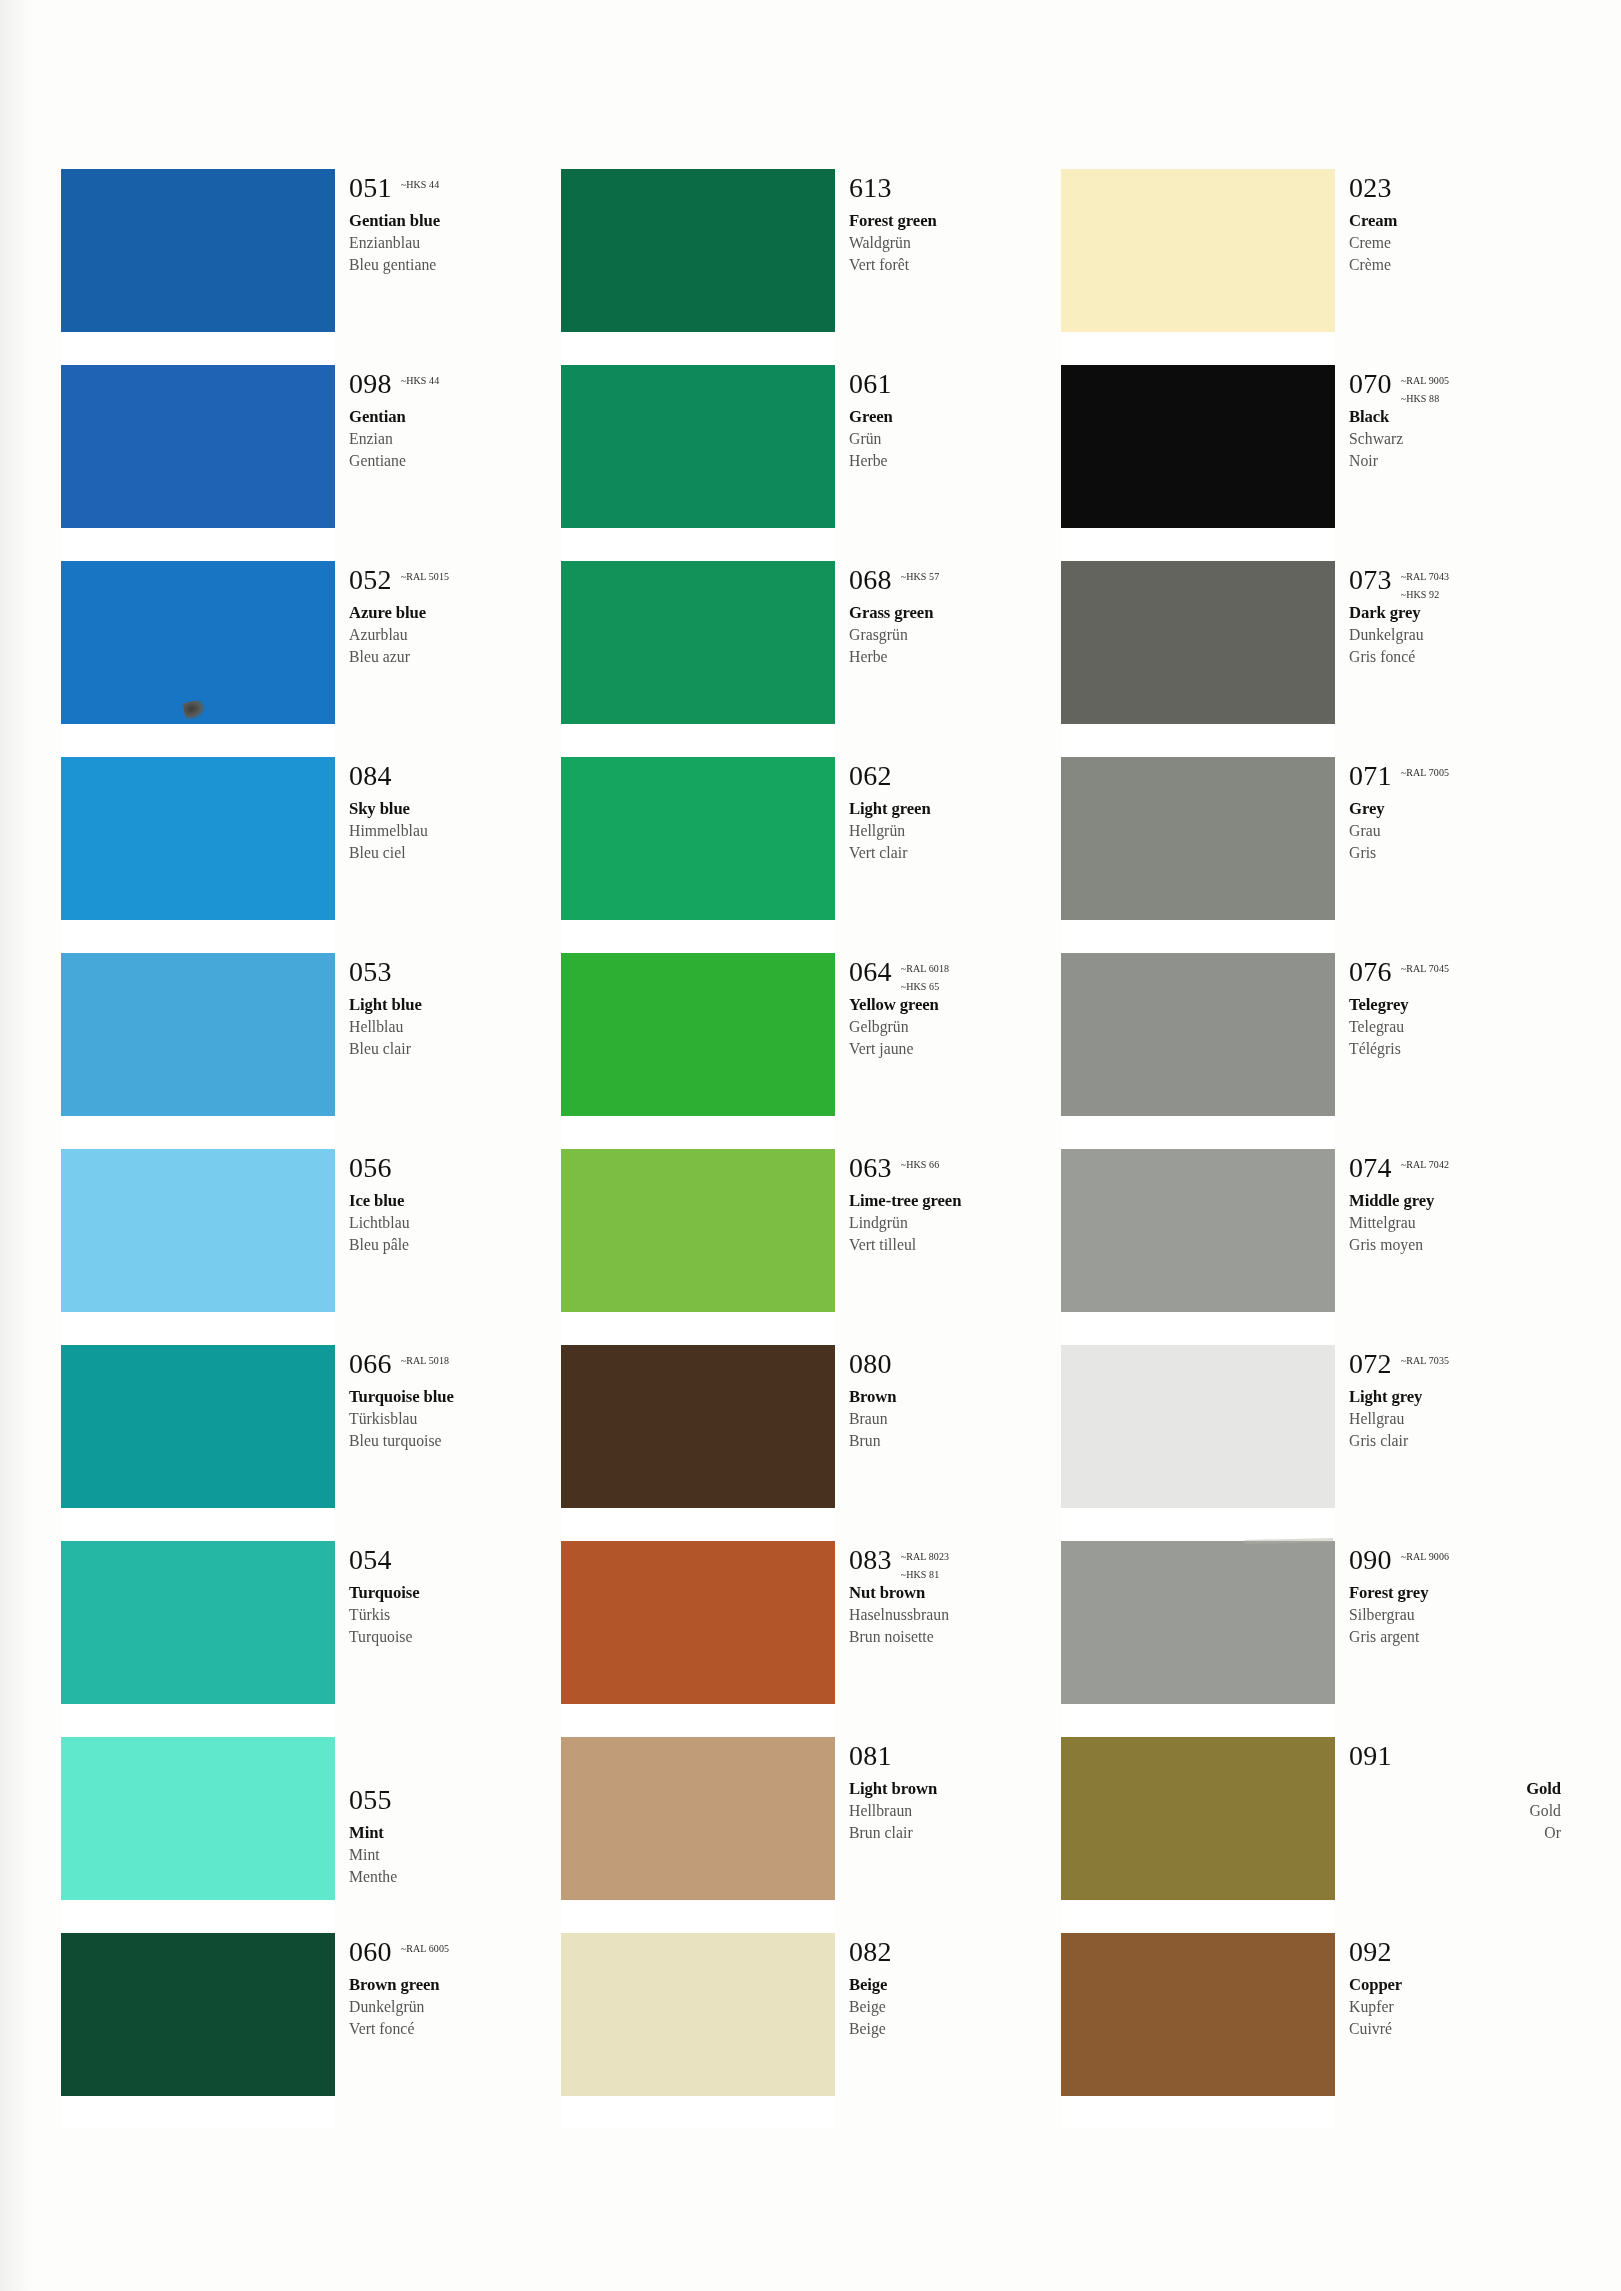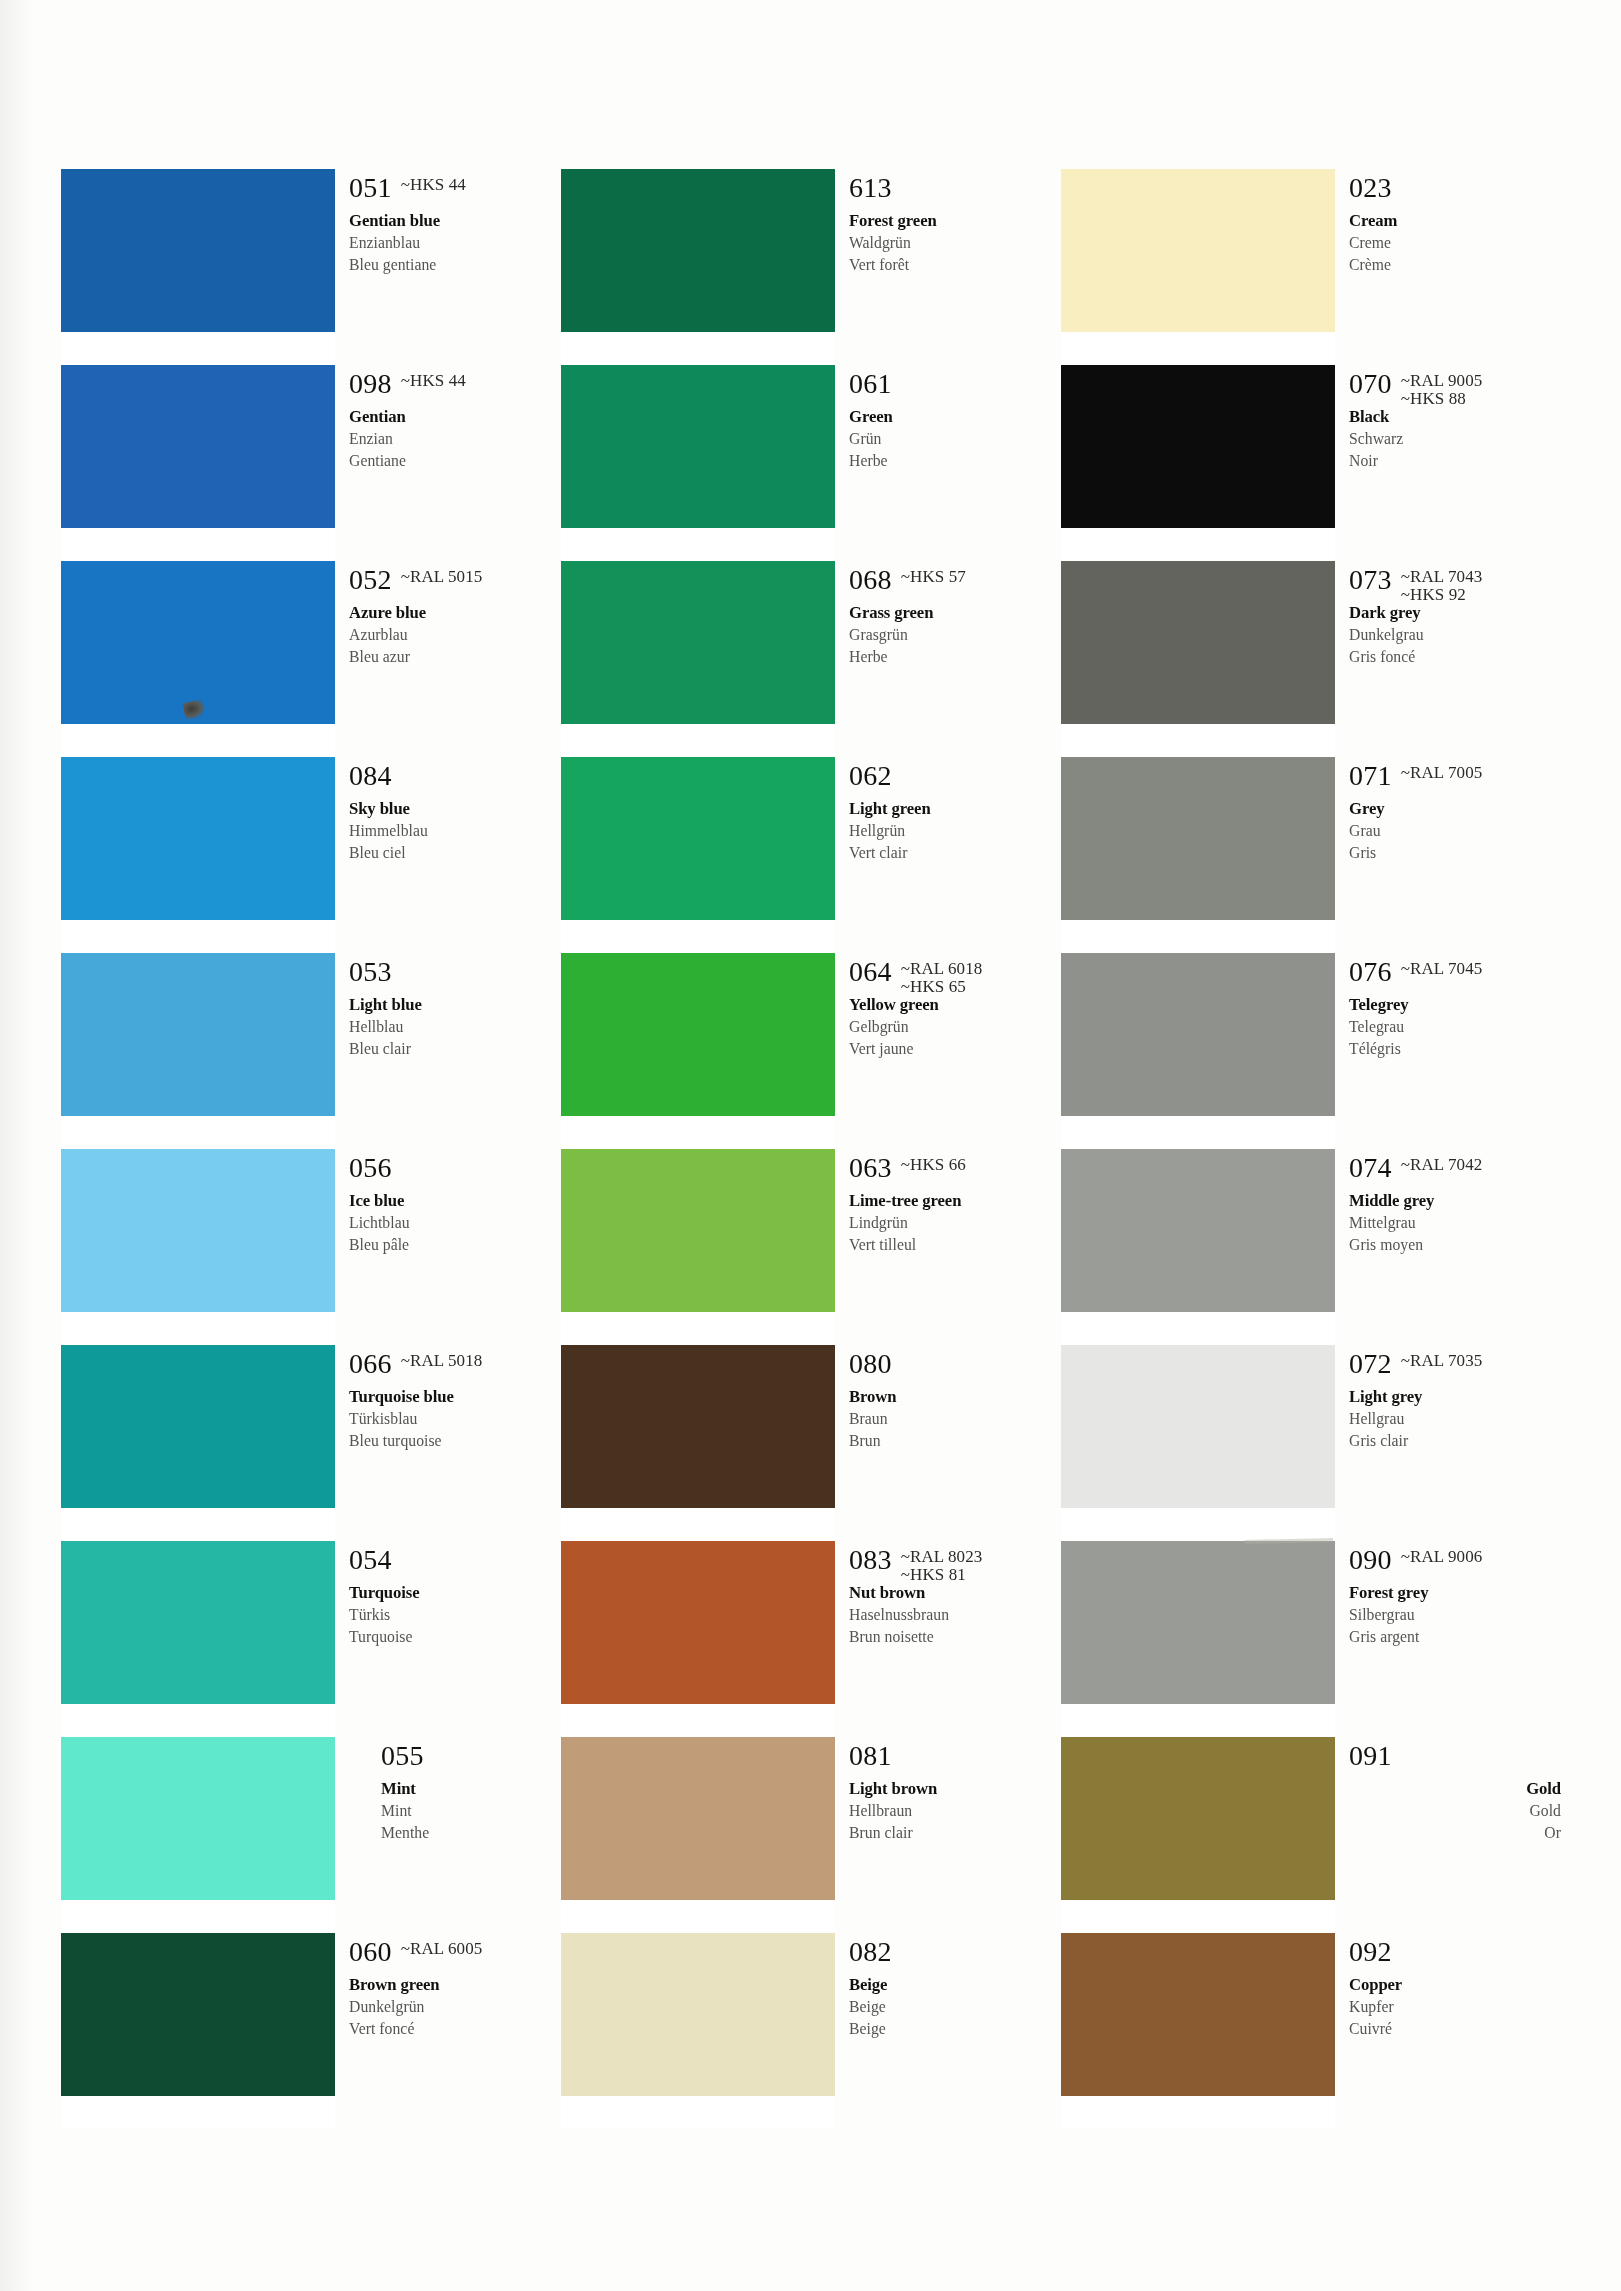--- a/index.html
+++ b/index.html
@@ -95,21 +95,21 @@
     white-space: nowrap;
   }
 
   .entry .refs {
     display: flex;
     flex-direction: column;
     padding-top: 2.9px;
   }
 
   .entry .ref {
-    font-size: 17px;
+    font-size: 10px;
     line-height: 18.6px;
     color: #2b2b2b;
     white-space: nowrap;
     letter-spacing: 0.1px;
   }
 
   .entry .name-en {
     font-size: 16.7px;
     font-weight: bold;
     color: #111111;
@@ -265,21 +265,21 @@
             <div class="name-fr">Bleu turquoise</div>
           </div>
           <div class="entry" style="top: 1376px;">
             <div class="codeline">
               <div class="code">054</div>
             </div>
             <div class="name-en">Turquoise</div>
             <div class="name-de">Türkis</div>
             <div class="name-fr">Turquoise</div>
           </div>
-          <div class="entry" style="top: 1572px; margin-left: 32px;">
+          <div class="entry" style="top: 1616px;">
             <div class="codeline">
               <div class="code">055</div>
             </div>
             <div class="name-en">Mint</div>
             <div class="name-de">Mint</div>
             <div class="name-fr">Menthe</div>
           </div>
           <div class="entry" style="top: 1768px;">
             <div class="codeline">
               <div class="code">060</div>

